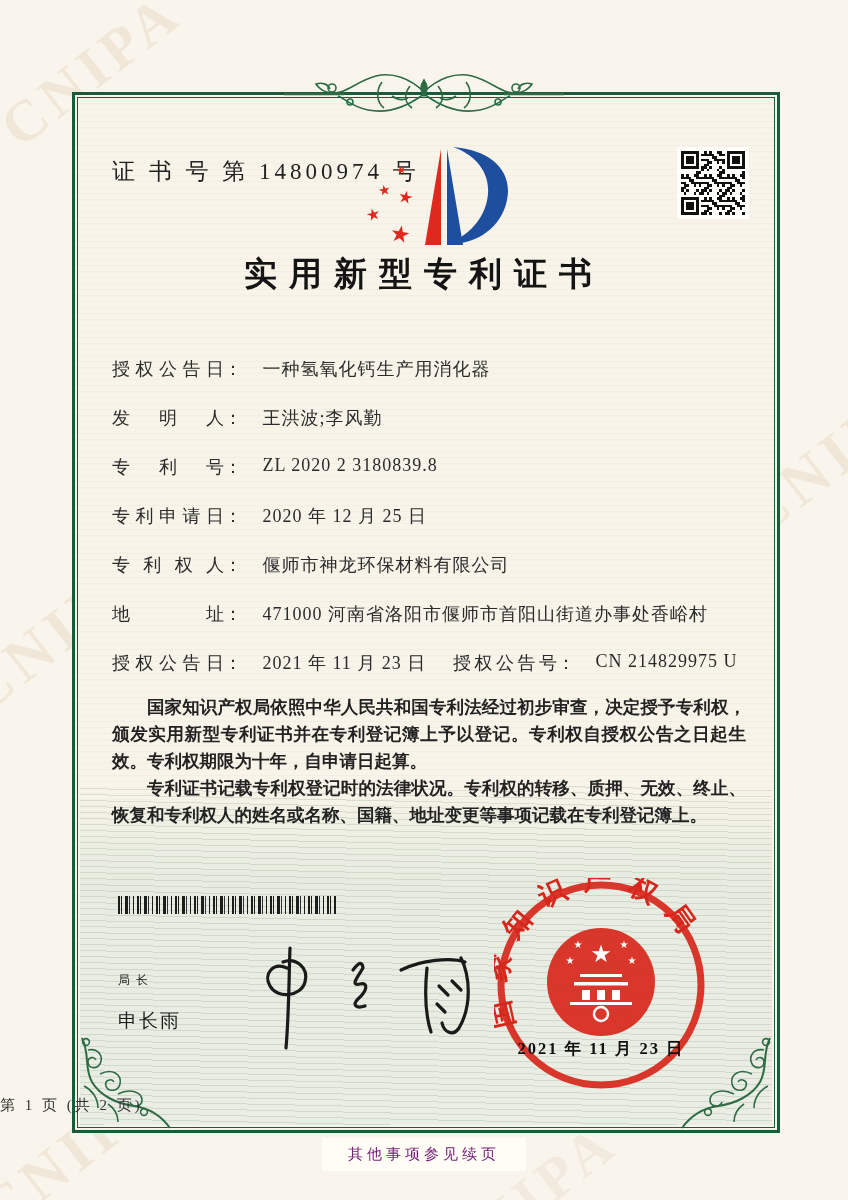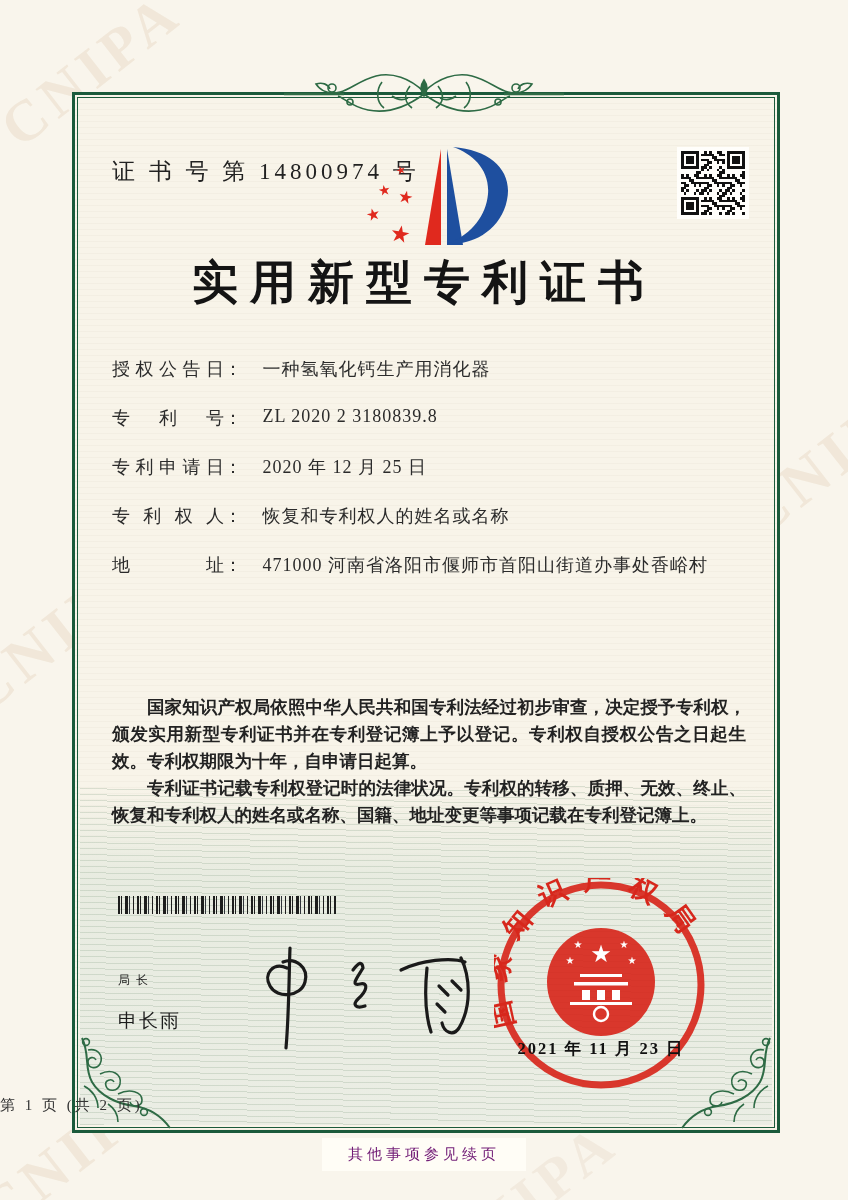--- a/index.html
+++ b/index.html
@@ -56,21 +56,21 @@
   
   .logo { position:absolute; left:352px; top:143px; width:176px; height:112px; }
   .logo .star { position:absolute; color:#e0291e; line-height:1; font-family:"DejaVu Sans",sans-serif; }
 
   
   .qr { position:absolute; left:677px; top:147px; width:72px; height:72px; background:#fffefb; padding:4px; }
   .qr svg { display:block; width:64px; height:64px; }
 
   .title {
     position:absolute; left:0; right:0; top:252px;
-    text-align:center; font-size:46px; font-weight:bold;
+    text-align:center; font-size:33px; font-weight:bold;
     letter-spacing:12px; color:#141414;
   }
 
   
   .fields { position:absolute; left:112px; top:357px; width:640px; font-size:18px; color:#2b2b2b; }
   .frow { height:49px; white-space:nowrap; }
   .flabel {
     display:inline-block; width:112px;
     text-align:justify; text-align-last:justify;
     vertical-align:top;
@@ -406,37 +406,49 @@
   </div>
 
   <div class="title">实用新型专利证书</div>
 
   <div class="fields">
     <div class="frow">
       <span class="flabel">授权公告日</span><span class="fcolon">：</span>
       <span class="fvalue">一种氢氧化钙生产用消化器</span>
     </div>
     <div class="frow">
+      <span class="flabel">发明人</span><span class="fcolon">：</span>
+      <span class="fvalue">王洪波;李风勤</span>
+    </div>
+    <div class="frow">
       <span class="flabel">专利号</span><span class="fcolon">：</span>
       <span class="fvalue">ZL 2020 2 3180839.8</span>
     </div>
     <div class="frow">
       <span class="flabel">专利申请日</span><span class="fcolon">：</span>
       <span class="fvalue">2020 年 12 月 25 日</span>
     </div>
     <div class="frow">
       <span class="flabel">专利权人</span><span class="fcolon">：</span>
-      <span class="fvalue">恢复和专利权人的姓名或名称</span>
+      <span class="fvalue">偃师市神龙环保材料有限公司</span>
     </div>
     <div class="frow">
       <span class="flabel">地址</span><span class="fcolon">：</span>
       <span class="fvalue">471000 河南省洛阳市偃师市首阳山街道办事处香峪村</span>
     </div>
   </div>
 
+  <div class="grant-row">
+    <span class="flabel">授权公告日</span><span class="fcolon">：</span>
+    <span class="fvalue">2021 年 11 月 23 日</span>
+    <span class="grant-second">
+      <span class="flabel" style="width:104px;">授权公告号</span><span class="fcolon">：</span>
+      <span class="fvalue">CN 214829975 U</span>
+    </span>
+  </div>
 
   <div class="paras">
     <p>国家知识产权局依照中华人民共和国专利法经过初步审查，决定授予专利权，颁发实用新型专利证书并在专利登记簿上予以登记。专利权自授权公告之日起生效。专利权期限为十年，自申请日起算。</p>
     <p>专利证书记载专利权登记时的法律状况。专利权的转移、质押、无效、终止、恢复和专利权人的姓名或名称、国籍、地址变更等事项记载在专利登记簿上。</p>
   </div>
 
   <div class="barcode"></div>
 
   <div class="sig-title">局长</div>
   <div class="sig-name">申长雨</div>

